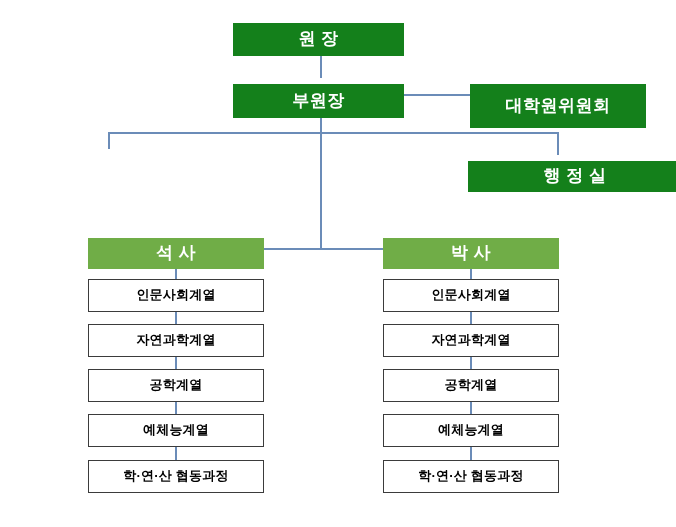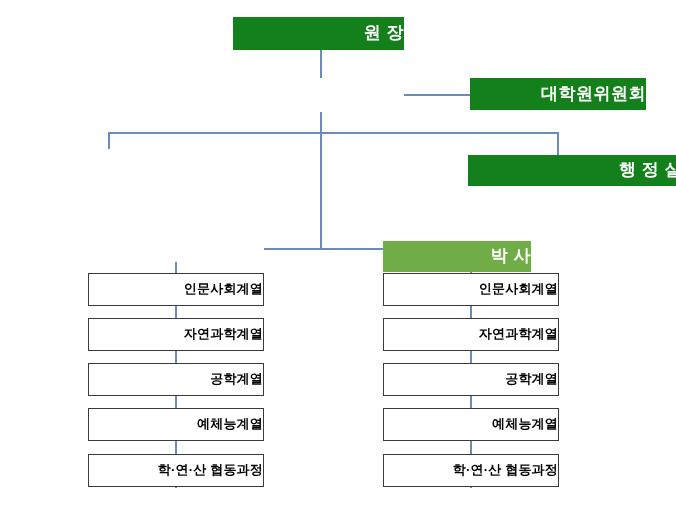--- a/index.html
+++ b/index.html
@@ -20,25 +20,26 @@
     height: 527px;
     background: #ffffff;
   }
 
   
   .box {
     position: absolute;
     box-sizing: border-box;
     display: flex;
     align-items: center;
-    justify-content: flex-end;
+    justify-content: center;
     text-align: center;
     line-height: 1.1;
     white-space: nowrap;
     z-index: 3;
+    margin-top: 6px;
   }
   .box-dark {
     background: #14801b;
     color: #ffffff;
     font-weight: bold;
     font-size: 17px;
     letter-spacing: 0.5px;
   }
   .box-mid {
     background: #70ad47;
@@ -85,32 +86,38 @@
   <div class="ln ln-h" style="left:264px; top:248px; width:119px;"></div>
 
   <div class="ln ln-v" style="left:175px; top:262px; height:226px;"></div>
 
   <div class="ln ln-v" style="left:470px; top:262px; height:226px;"></div>
 
   <div class="box box-dark" style="left:233px; top:17px; width:171px; height:33px;">
     <span>원  장</span>
   </div>
 
+  <div class="box box-dark" style="left:233px; top:78px; width:171px; height:34px;">
+    <span>부원장</span>
+  </div>
 
-  <div class="box box-dark" style="left:470px; top:78px; width:176px; height:32px;">
+  <div class="box box-dark" style="left:470px; top:78px; width:176px; height:44px;">
     <span>대학원위원회</span>
   </div>
 
 
   <div class="box box-dark" style="left:468px; top:155px; width:214px; height:31px;">
     <span>행 정 실</span>
   </div>
 
+  <div class="box box-mid" style="left:88px; top:232px; width:176px; height:31px;">
+    <span>석  사</span>
+  </div>
 
-  <div class="box box-mid" style="left:383px; top:241px; width:148px; height:31px;">
+  <div class="box box-mid" style="left:383px; top:232px; width:176px; height:31px;">
     <span>박  사</span>
   </div>
 
   <div class="box box-leaf" style="left:88px; top:273px; width:176px; height:33px;">
     <span>인문사회계열</span>
   </div>
   <div class="box box-leaf" style="left:88px; top:318px; width:176px; height:33px;">
     <span>자연과학계열</span>
   </div>
   <div class="box box-leaf" style="left:88px; top:363px; width:176px; height:33px;">

